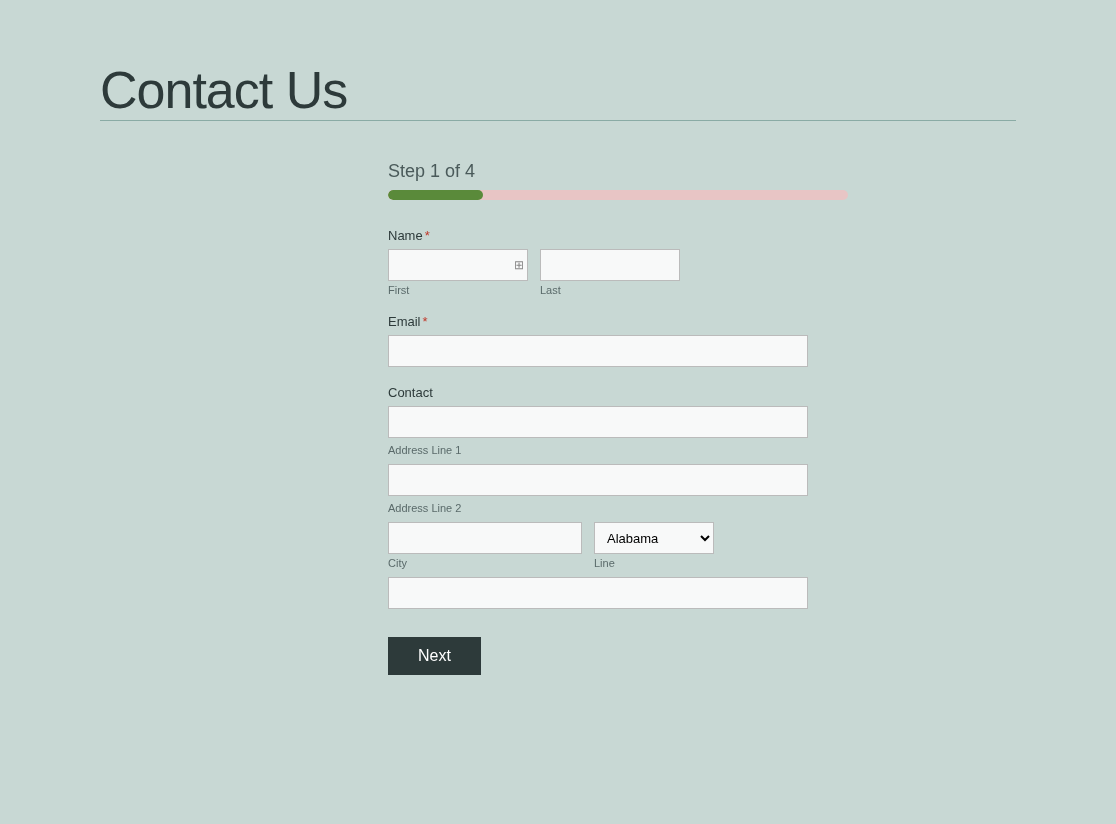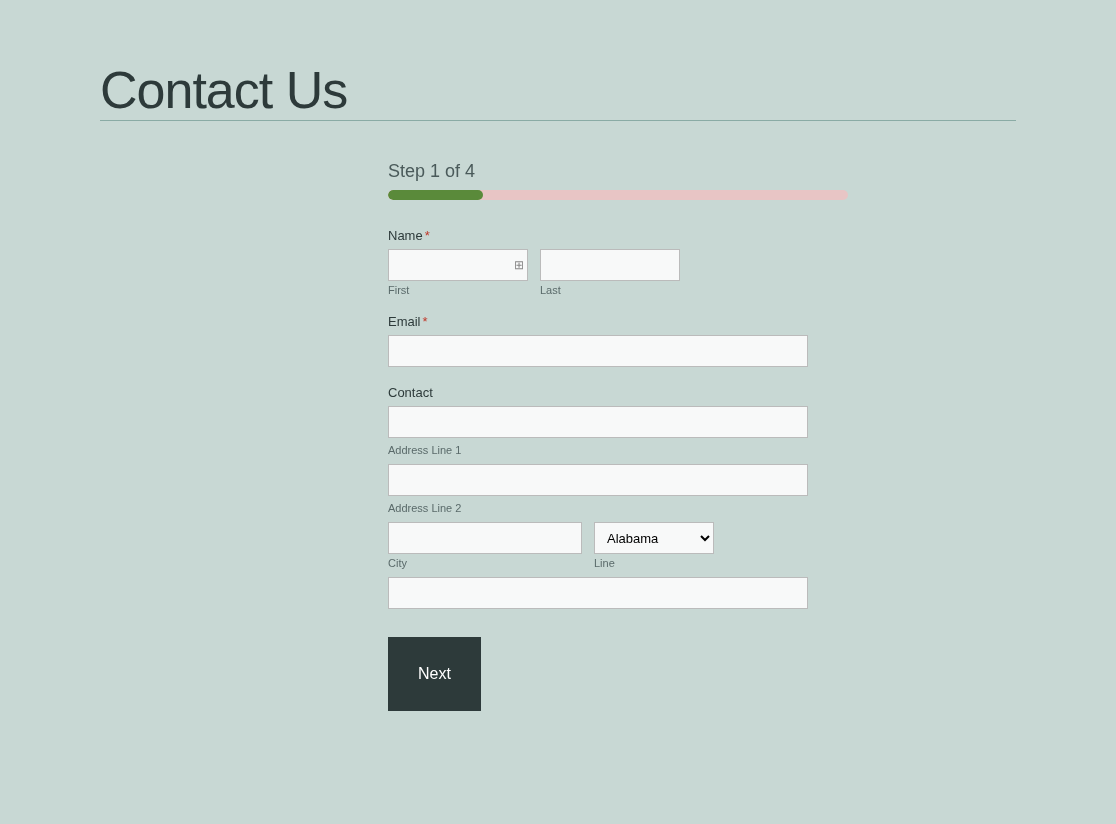--- a/index.html
+++ b/index.html
@@ -141,21 +141,21 @@
     }
 
     .zip-field {
       width: 130px;
     }
 
     .next-button {
       background-color: #2d3a3a;
       color: #ffffff;
       border: none;
-      padding: 28px 30px;
+      padding: 10px 30px;
       font-size: 16px;
       cursor: pointer;
       margin-top: 10px;
       font-weight: normal;
     }
 
     
     .first-name-input-wrapper {
       position: relative;
     }

